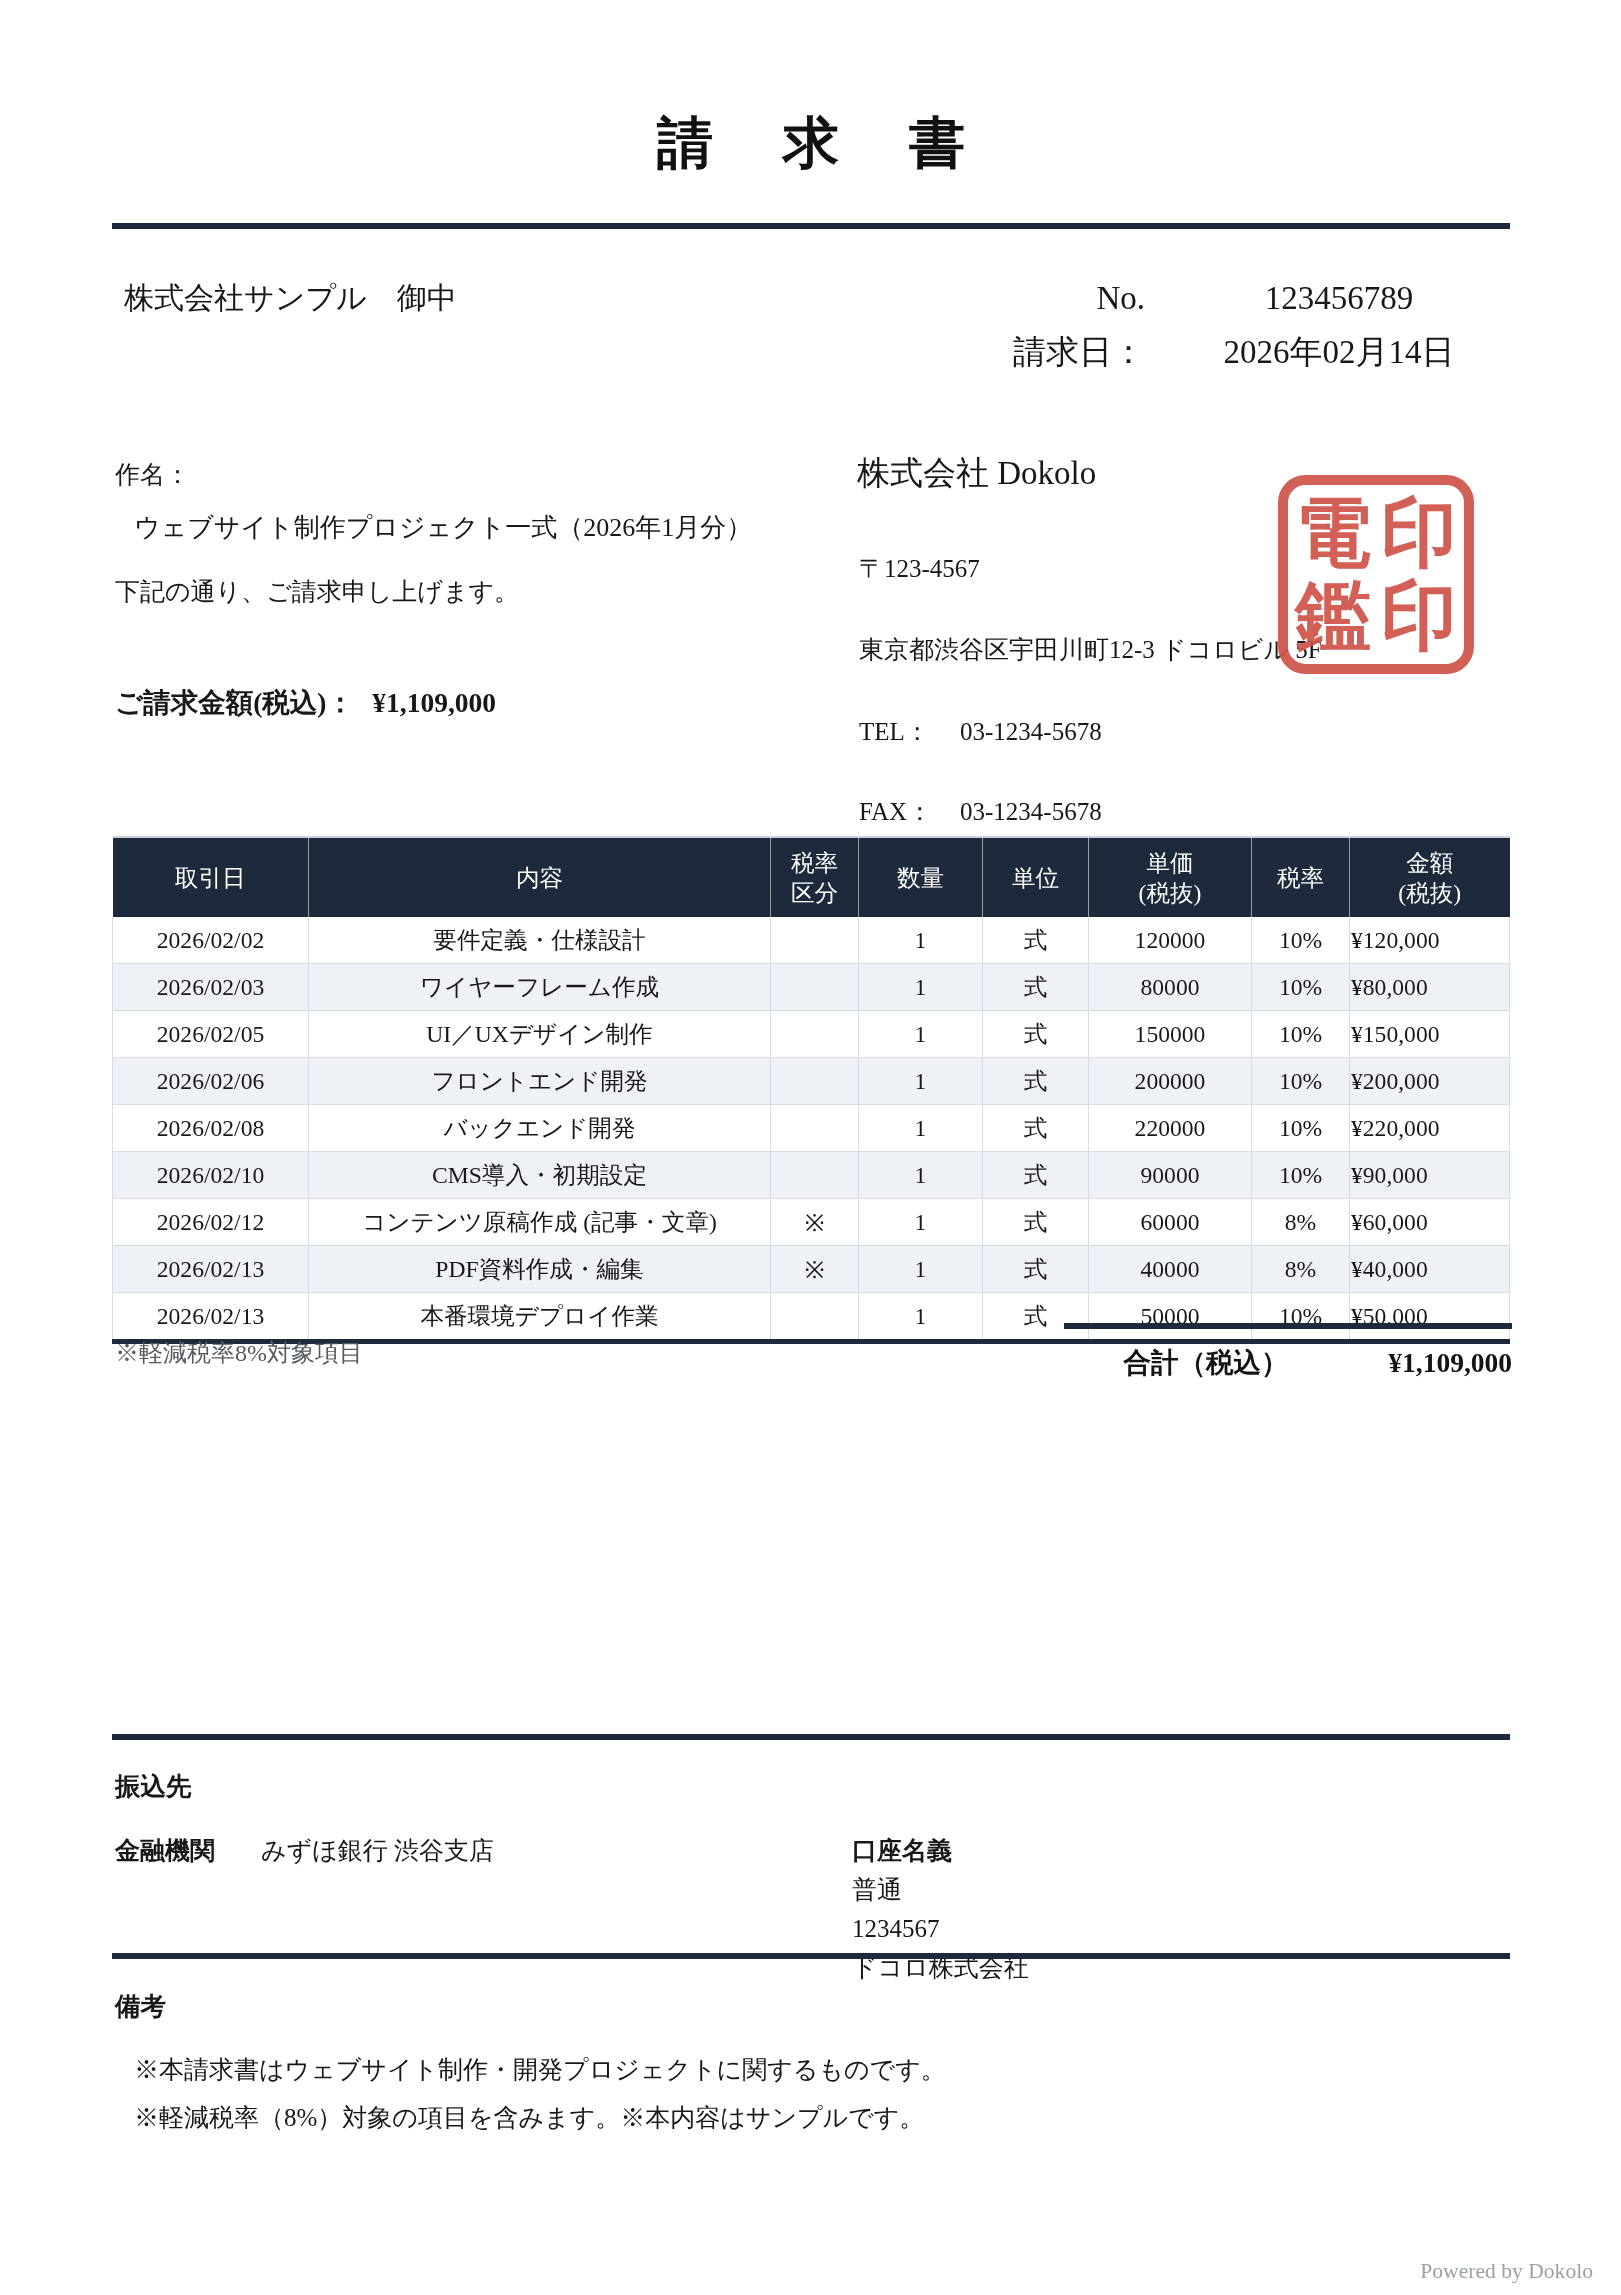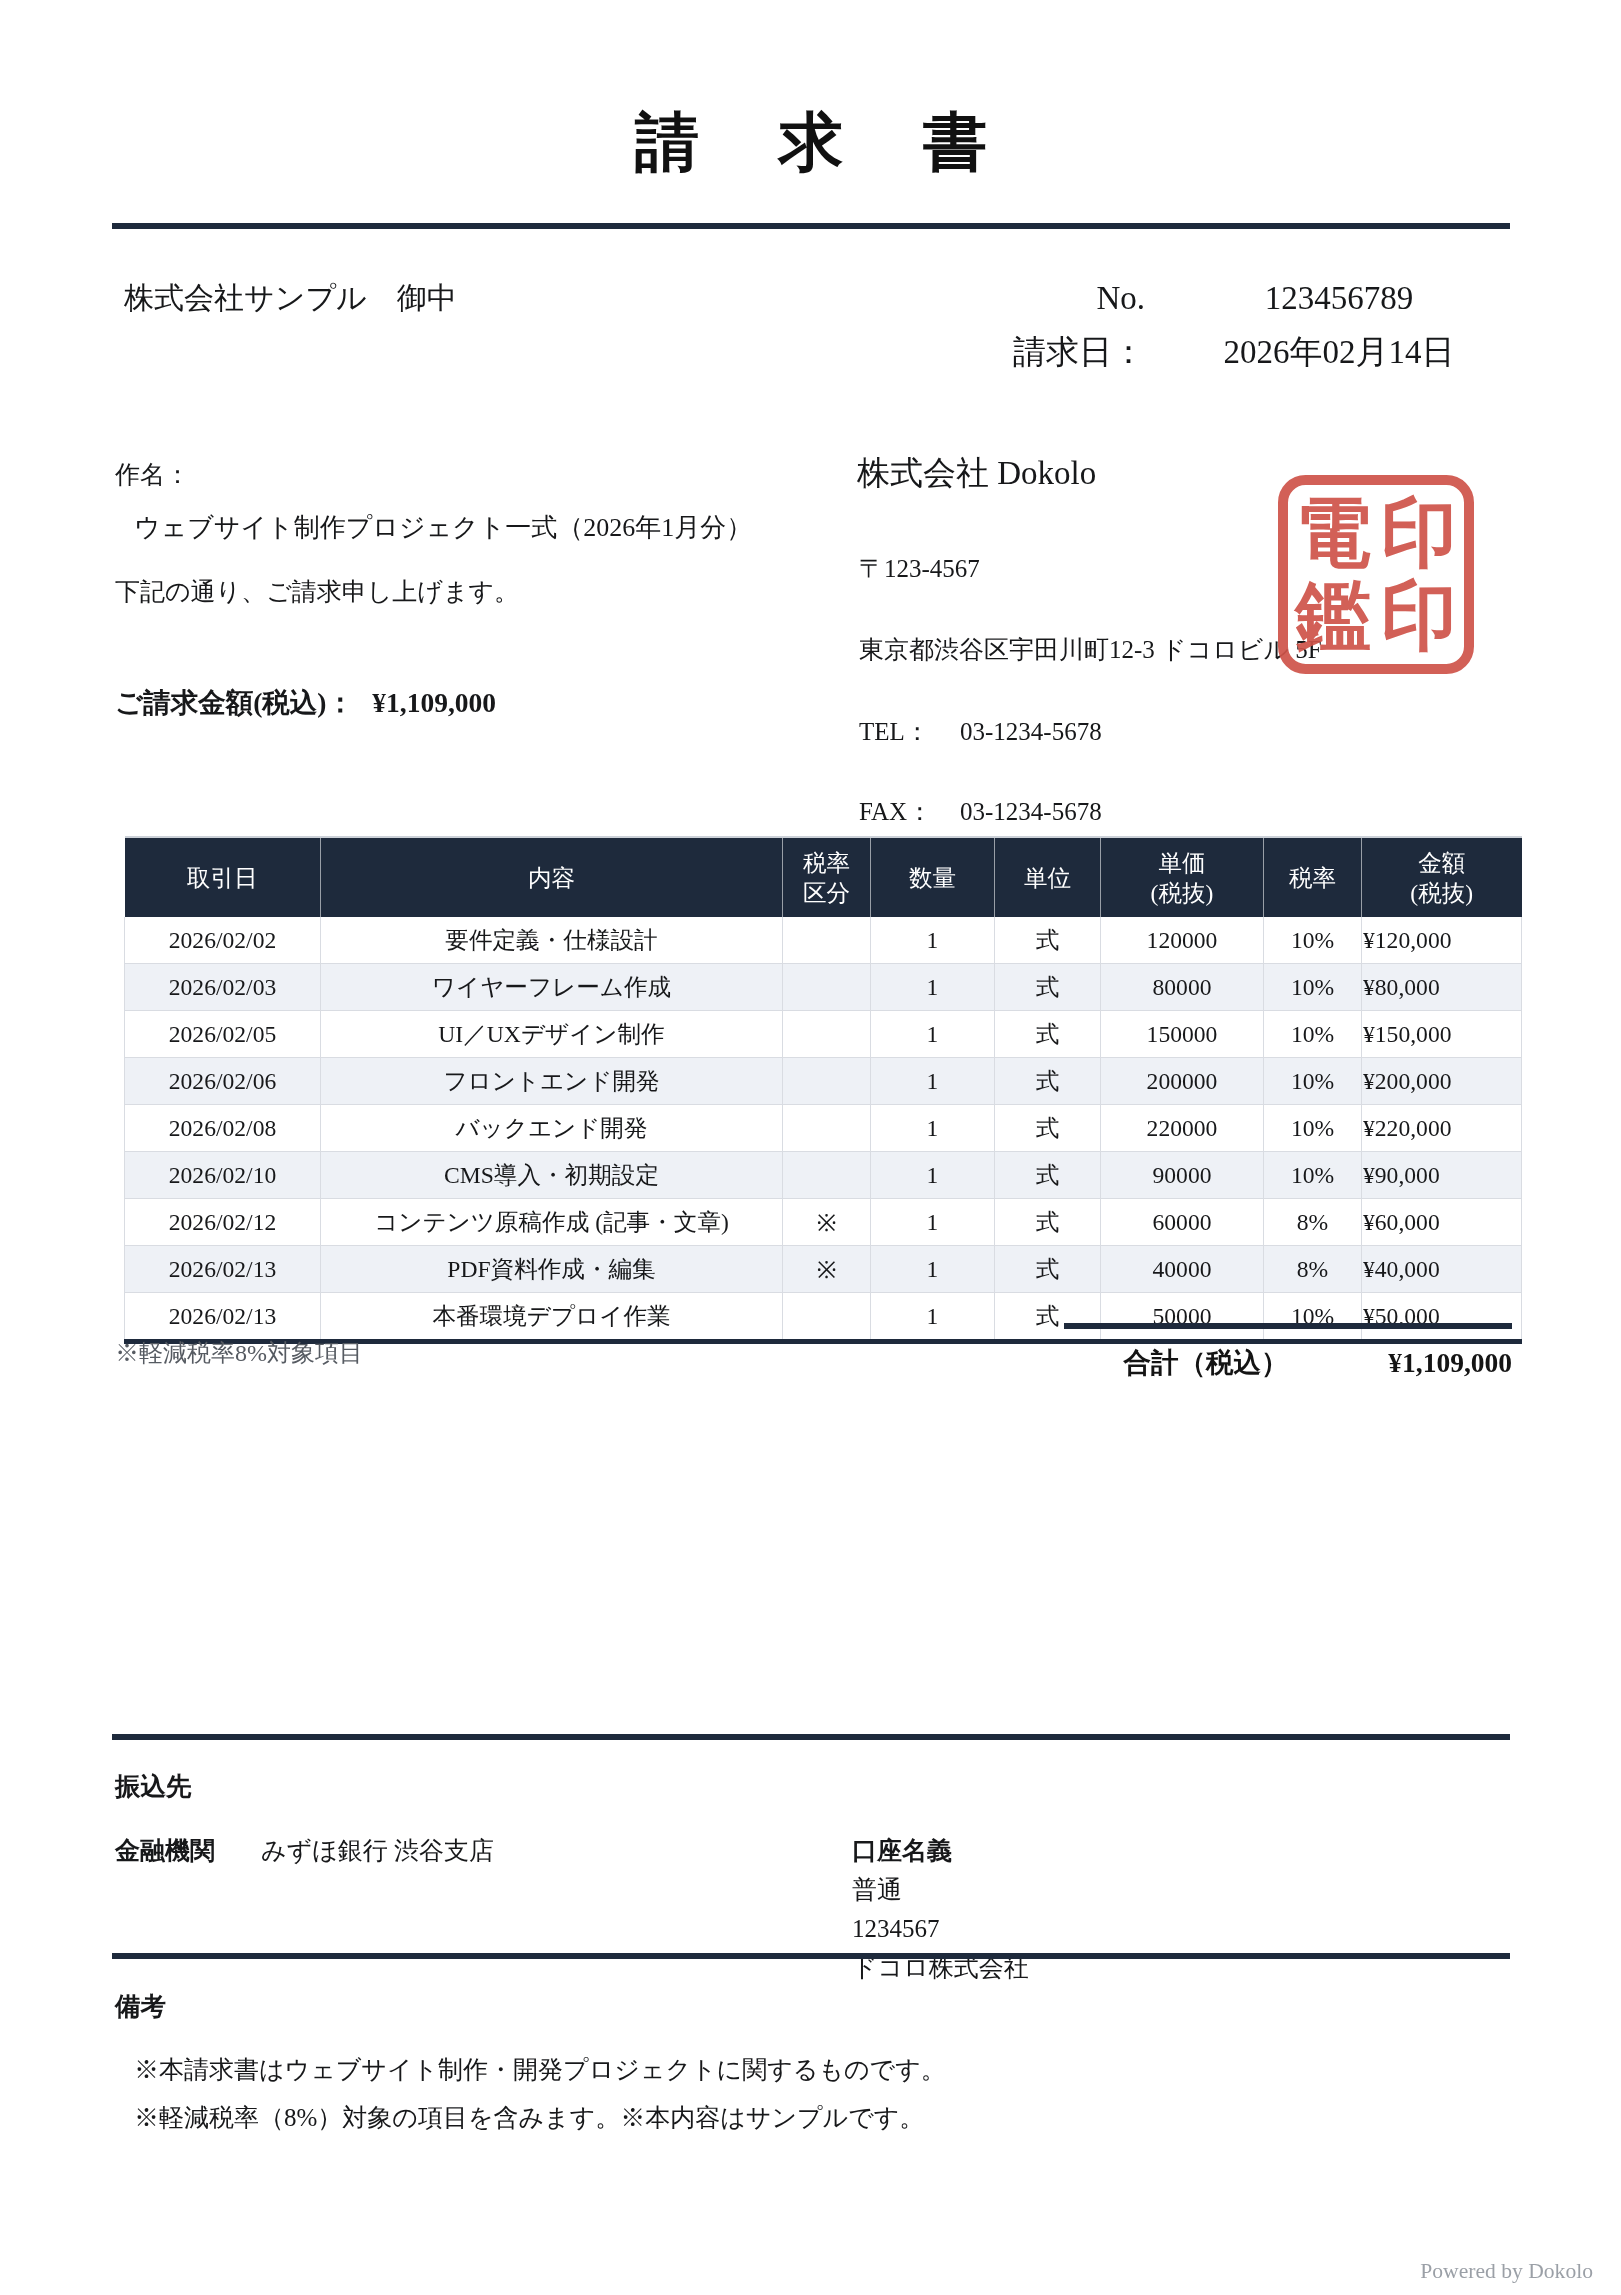--- a/index.html
+++ b/index.html
@@ -7,21 +7,21 @@
     width:1622px;height:2295px;position:relative;
     font-family:"Liberation Serif","DejaVu Serif",serif;
     color:#17181a;
     -webkit-font-smoothing:antialiased;
   }
   .abs{position:absolute;}
 
   
   .doc-title{
     left:0;top:107px;width:1622px;height:72px;line-height:72px;
-    text-align:center;font-size:64px;font-weight:bold;color:#111;
+    text-align:center;font-size:56px;font-weight:bold;color:#111;
     letter-spacing:1.25em;padding-left:1.25em;box-sizing:border-box;
   }
   .rule{left:112px;width:1398px;height:5.9px;background:#1e2a3c;}
 
   
   .recipient{left:124px;top:275px;height:46px;line-height:46px;font-size:30px;}
   .meta{left:1008px;top:271px;width:525px;}
   .meta-row{display:flex;height:54px;line-height:54px;font-size:33px;}
   .meta-row .m-lbl{width:137px;text-align:right;}
   .meta-row .m-val{flex:1;text-align:center;}
@@ -50,21 +50,21 @@
     border:10.5px solid #cf5349;border-radius:27.5px;opacity:0.92;
     display:grid;grid-template-columns:1fr 1fr;grid-template-rows:1fr 1fr;
     padding:6.5px 2.6px;z-index:5;background:rgba(255,255,255,0.0);
   }
   .stamp span{
     display:flex;align-items:center;justify-content:center;
     font-size:76px;font-weight:bold;color:#cf5349;line-height:1;
   }
 
   
-  .items{left:124px;top:836px;}
+  .items{left:112px;top:836px;}
   table.items-table{
     width:1398px;border-collapse:collapse;table-layout:fixed;
     border-bottom:5.9px solid #1e2a3c;
   }
   col.w1{width:196px;} col.w2{width:462px;} col.w3{width:88px;} col.w4{width:124px;}
   col.w5{width:106px;} col.w6{width:163px;} col.w7{width:98px;} col.w8{width:160px;}
   .items-table thead th{
     background:#1e2a3c;color:#ffffff;font-weight:normal;font-size:23.6px;
     height:77px;text-align:center;vertical-align:middle;white-space:pre-line;
     line-height:30px;border-right:1.3px solid rgba(255,255,255,0.55);

